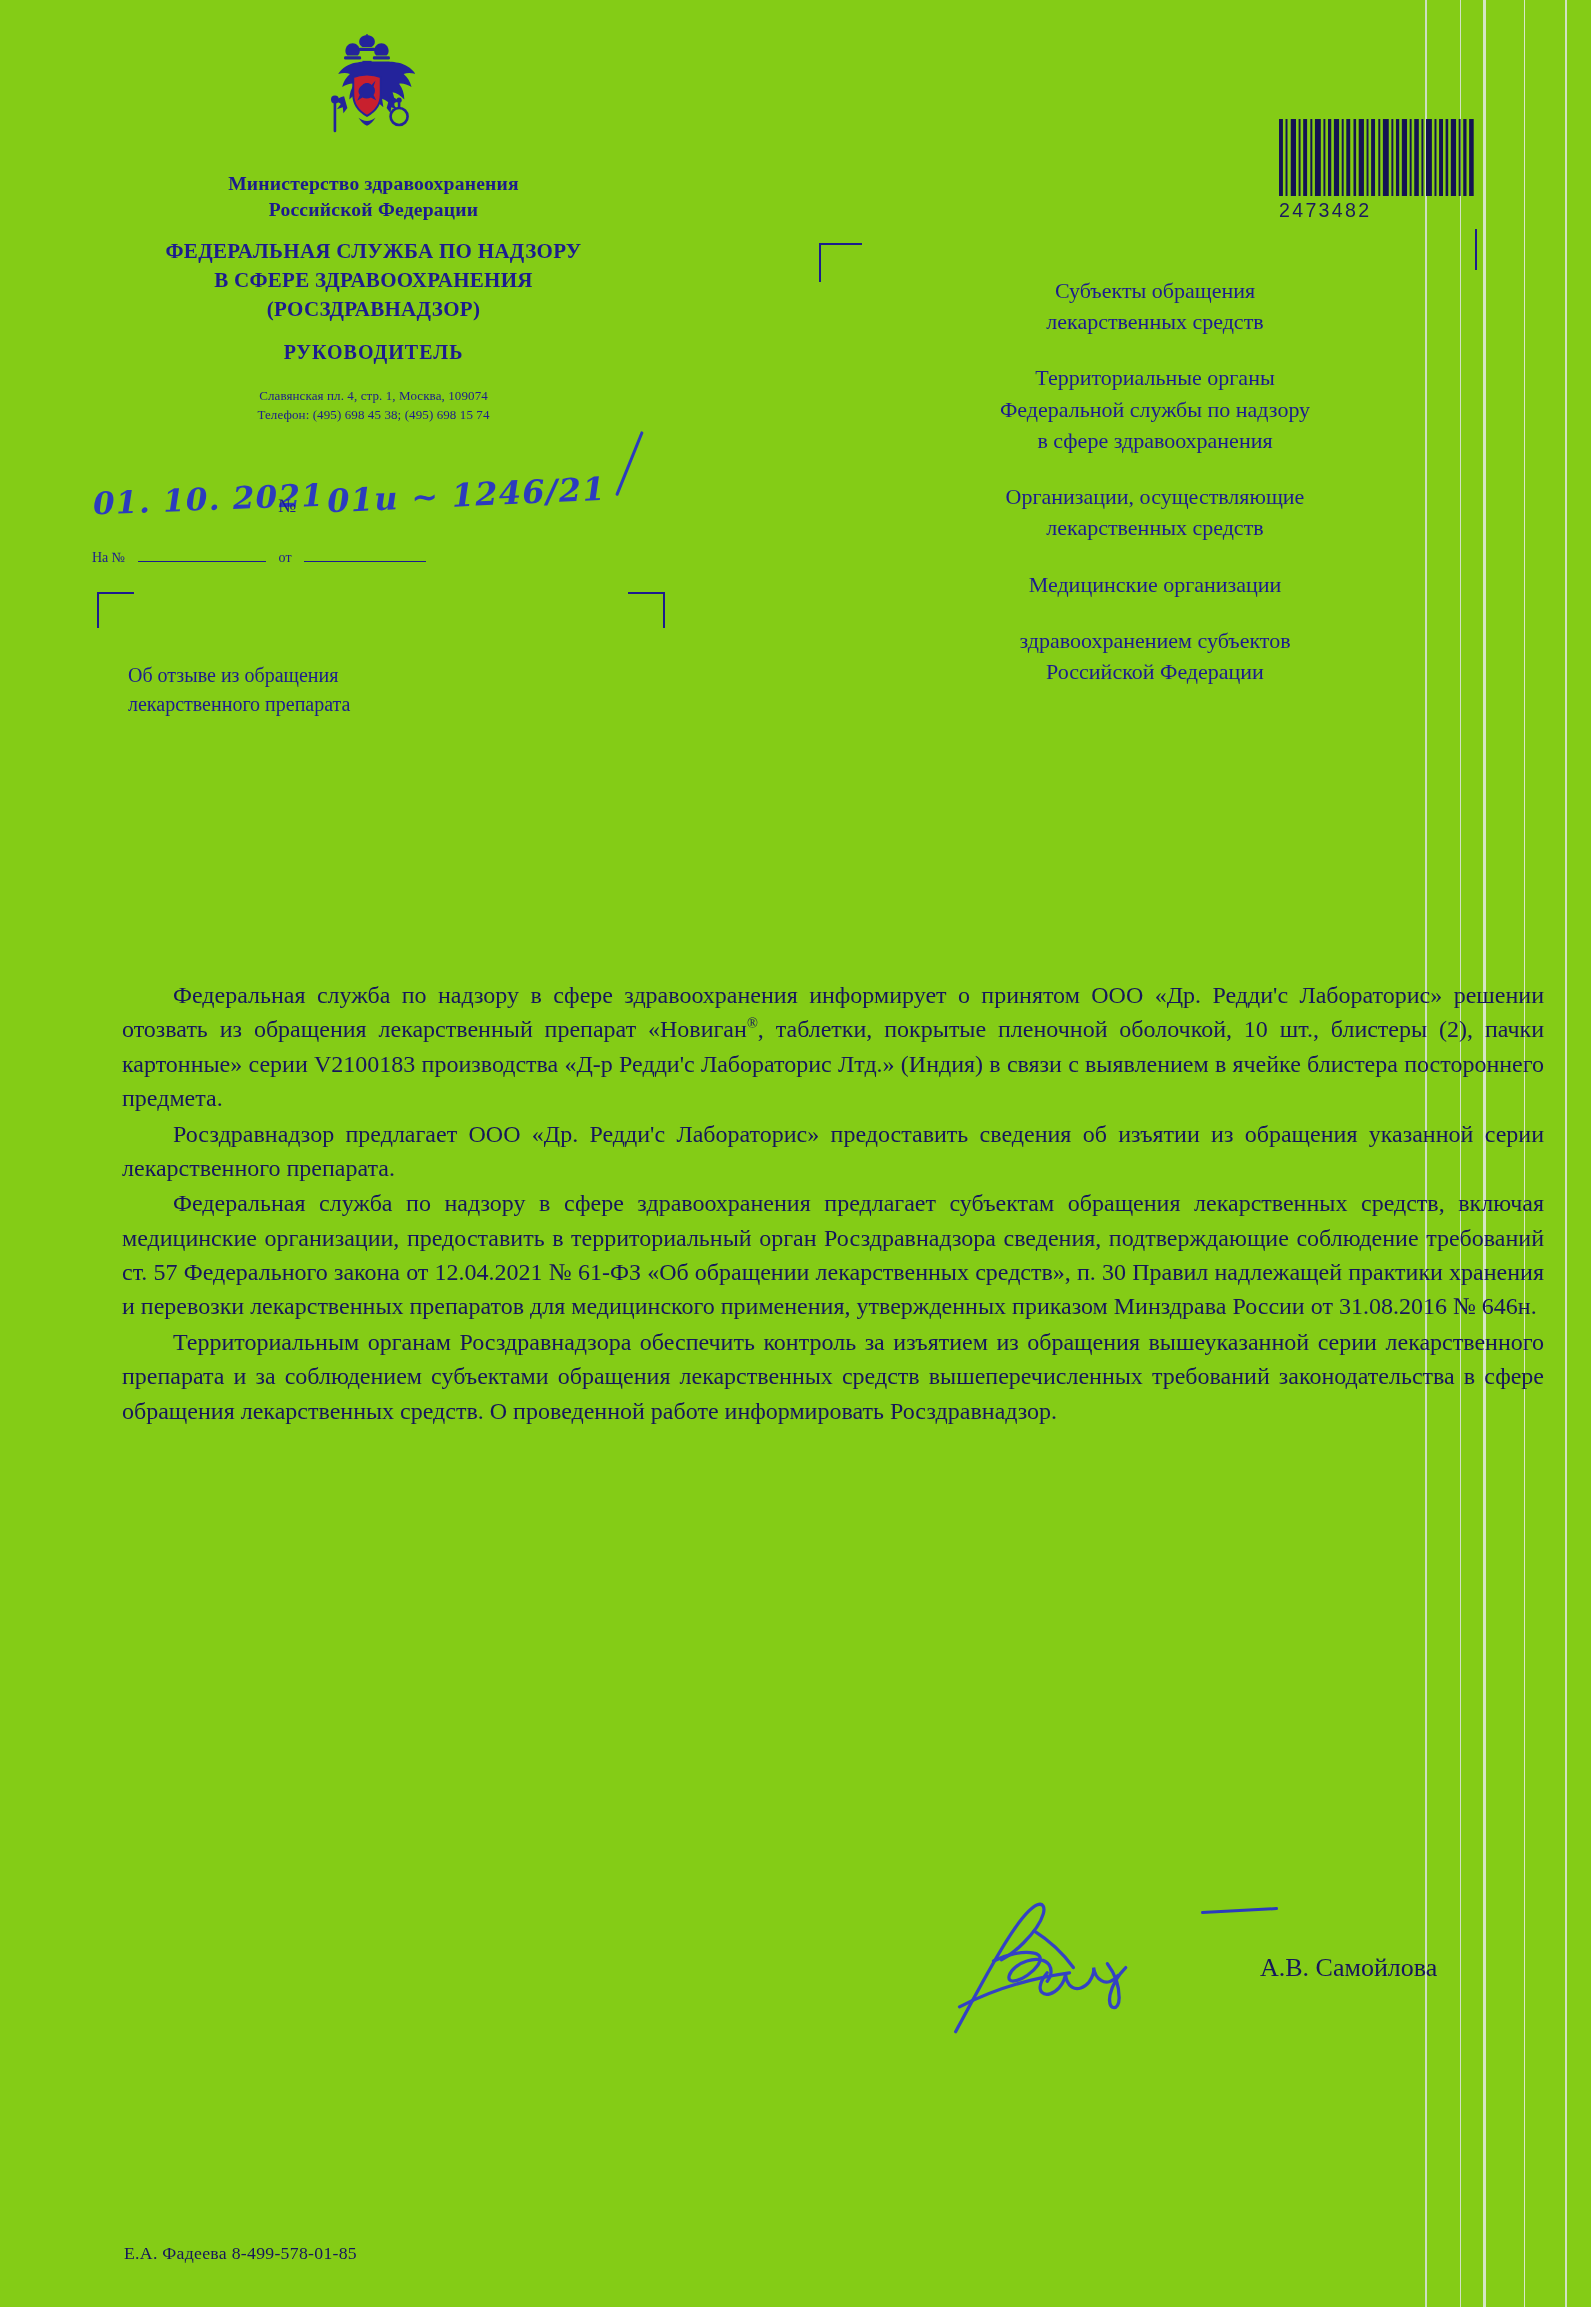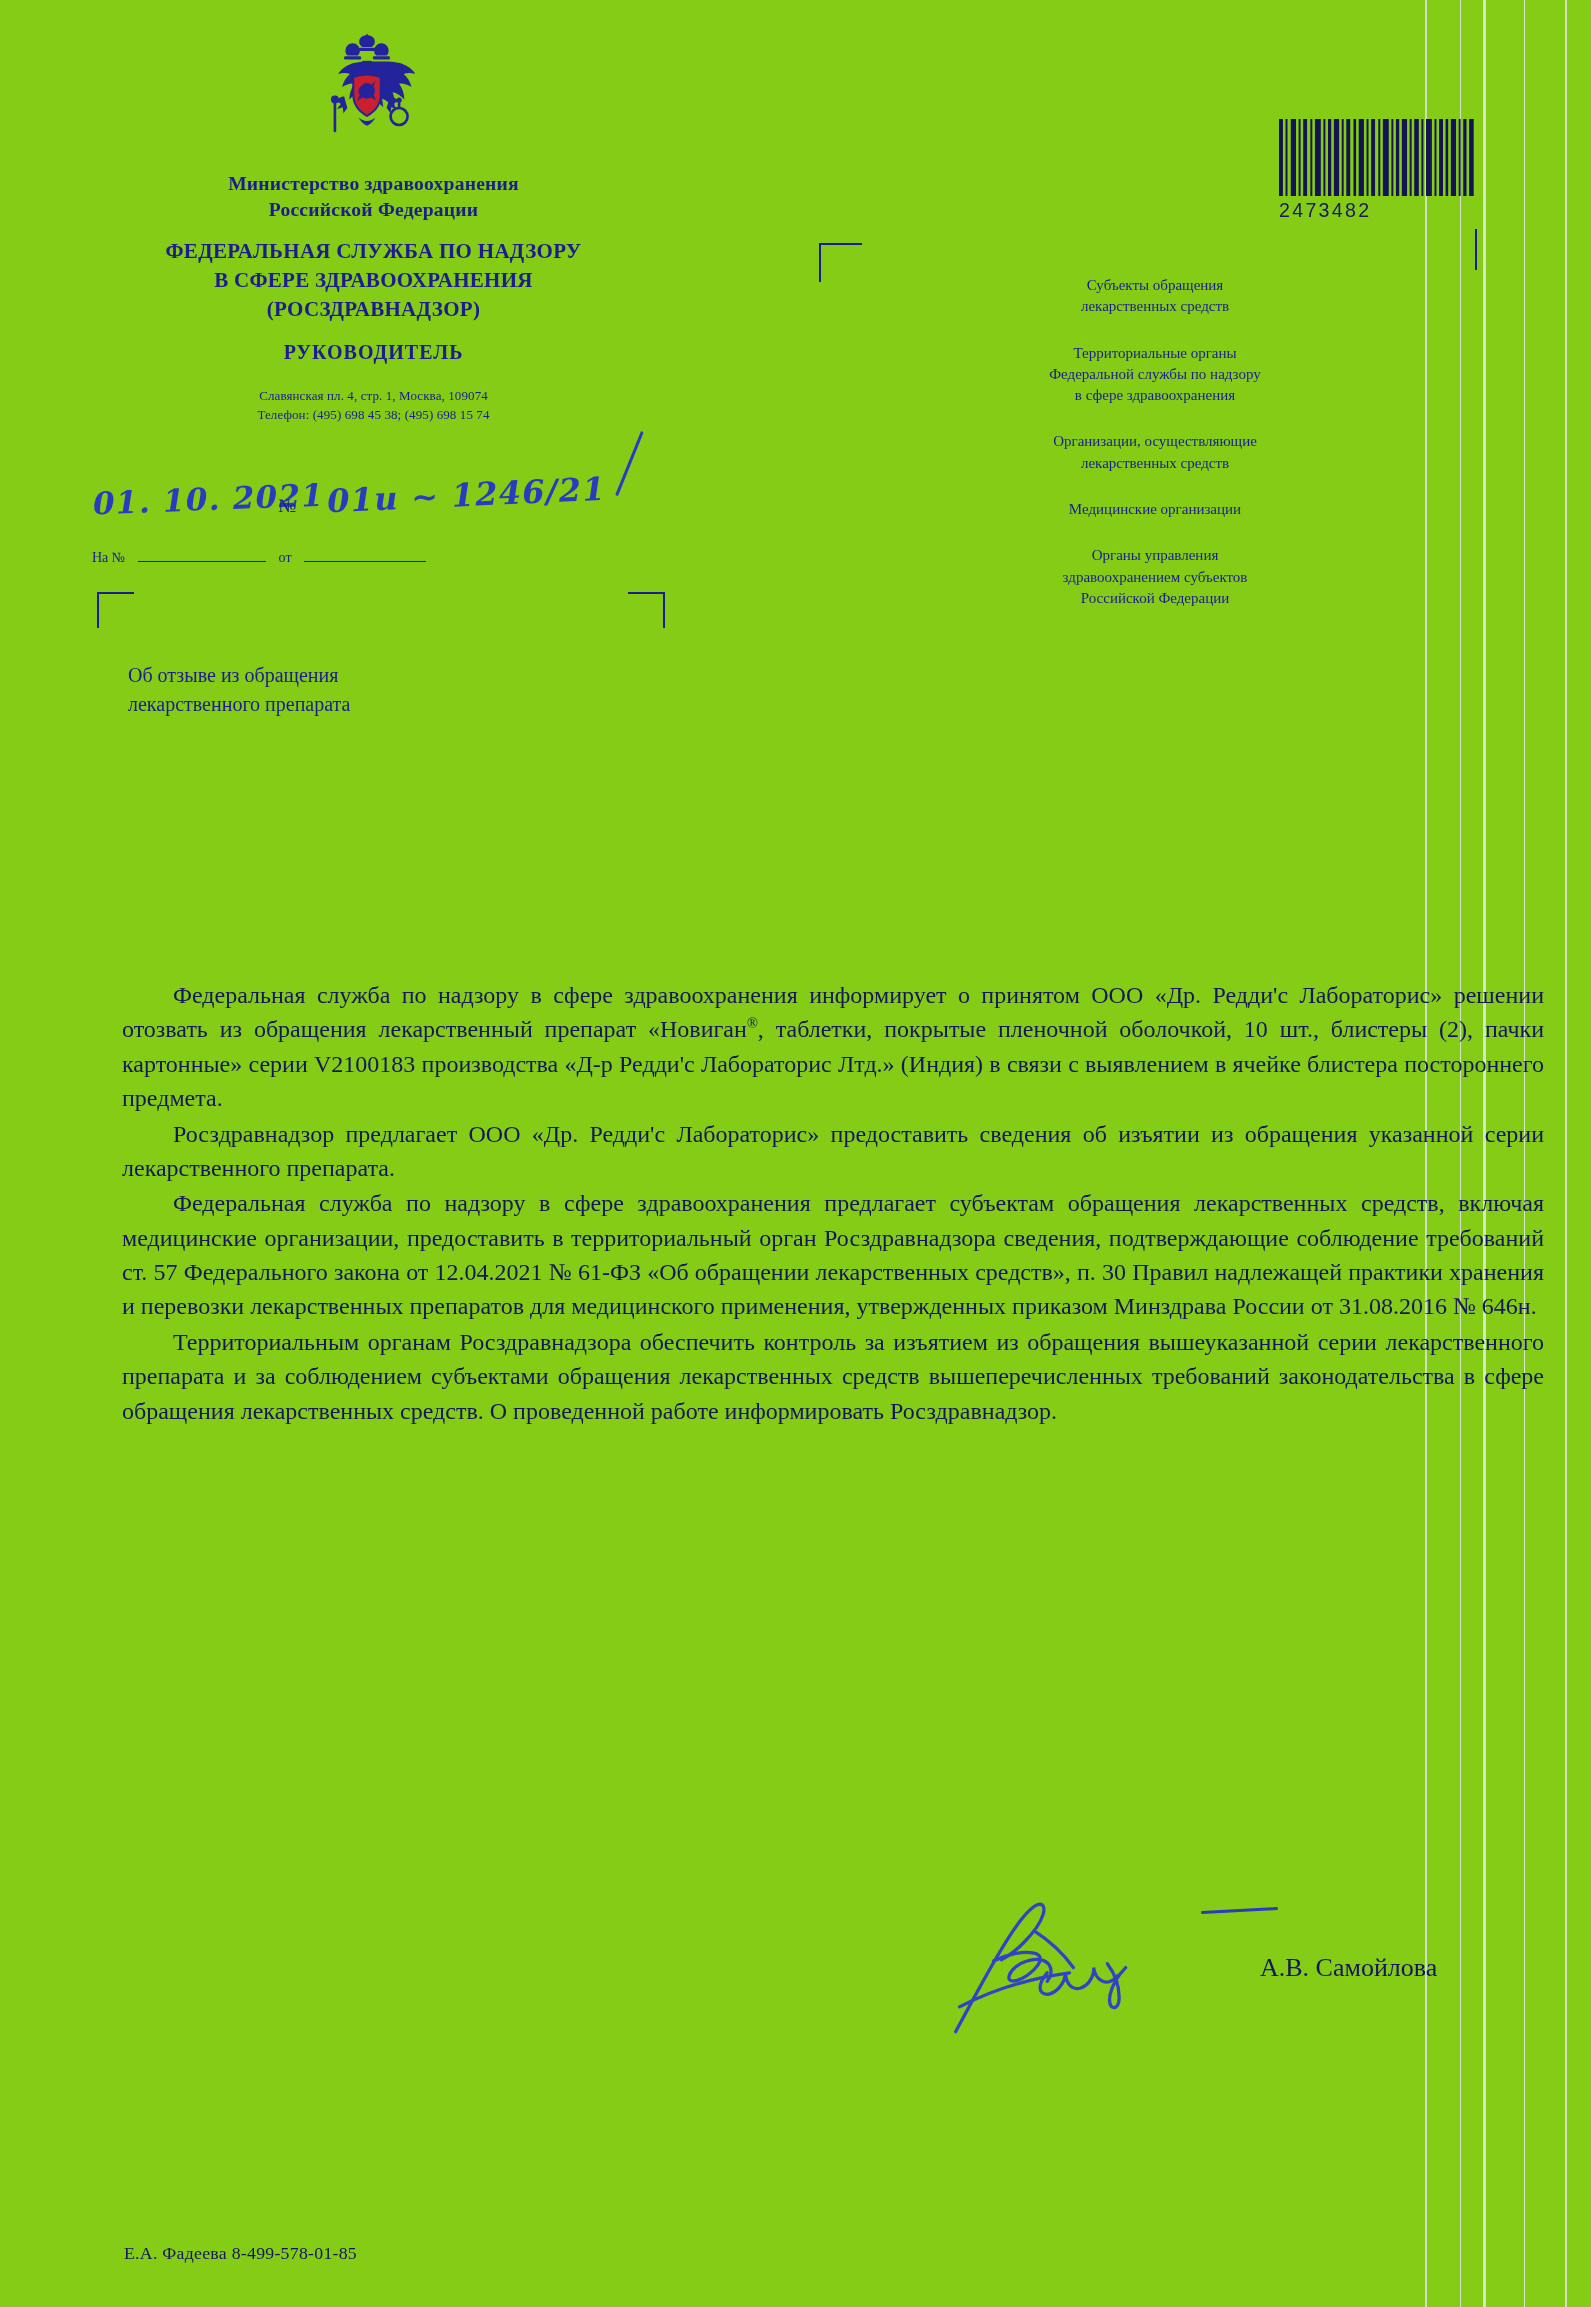--- a/index.html
+++ b/index.html
@@ -193,21 +193,21 @@
   }
 
   
   .addressees {
     position: absolute;
     left: 844px;
     top: 275px;
     width: 622px;
     text-align: center;
     color: #1c1c8e;
-    font-size: 15px;
+    font-size: 22px;
     line-height: 1.42;
   }
   .addressees .blk { margin-bottom: 25px; }
   .addressees .blk:last-child { margin-bottom: 0; }
 
   
   .body-text {
     position: absolute;
     left: 122px;
     top: 978px;
@@ -396,21 +396,20 @@
       <div>в сфере здравоохранения</div>
     </div>
     <div class="blk">
       <div>Организации, осуществляющие</div>
       <div>лекарственных средств</div>
     </div>
     <div class="blk">
       <div>Медицинские организации</div>
     </div>
     <div class="blk">
-      <div>Органы управления</div>
       <div>здравоохранением субъектов</div>
       <div>Российской Федерации</div>
     </div>
   </div>
 
   <div class="body-text">
     <p>Федеральная служба по надзору в сфере здравоохранения информирует о принятом ООО «Др. Редди'с Лабораторис» решении отозвать из обращения лекарственный препарат «Новиган<sup>®</sup>, таблетки, покрытые пленочной оболочкой, 10 шт., блистеры (2), пачки картонные» серии V2100183 производства «Д-р Редди'с Лабораторис Лтд.» (Индия) в связи с выявлением в ячейке блистера постороннего предмета.</p>
     <p>Росздравнадзор предлагает ООО «Др. Редди'с Лабораторис» предоставить сведения об изъятии из обращения указанной серии лекарственного препарата.</p>
     <p>Федеральная служба по надзору в сфере здравоохранения предлагает субъектам обращения лекарственных средств, включая медицинские организации, предоставить в территориальный орган Росздравнадзора сведения, подтверждающие соблюдение требований ст. 57 Федерального закона от 12.04.2021 № 61-ФЗ «Об обращении лекарственных средств», п. 30 Правил надлежащей практики хранения и перевозки лекарственных препаратов для медицинского применения, утвержденных приказом Минздрава России от 31.08.2016 № 646н.</p>
     <p>Территориальным органам Росздравнадзора обеспечить контроль за изъятием из обращения вышеуказанной серии лекарственного препарата и за соблюдением субъектами обращения лекарственных средств вышеперечисленных требований законодательства в сфере обращения лекарственных средств. О проведенной работе информировать Росздравнадзор.</p>

